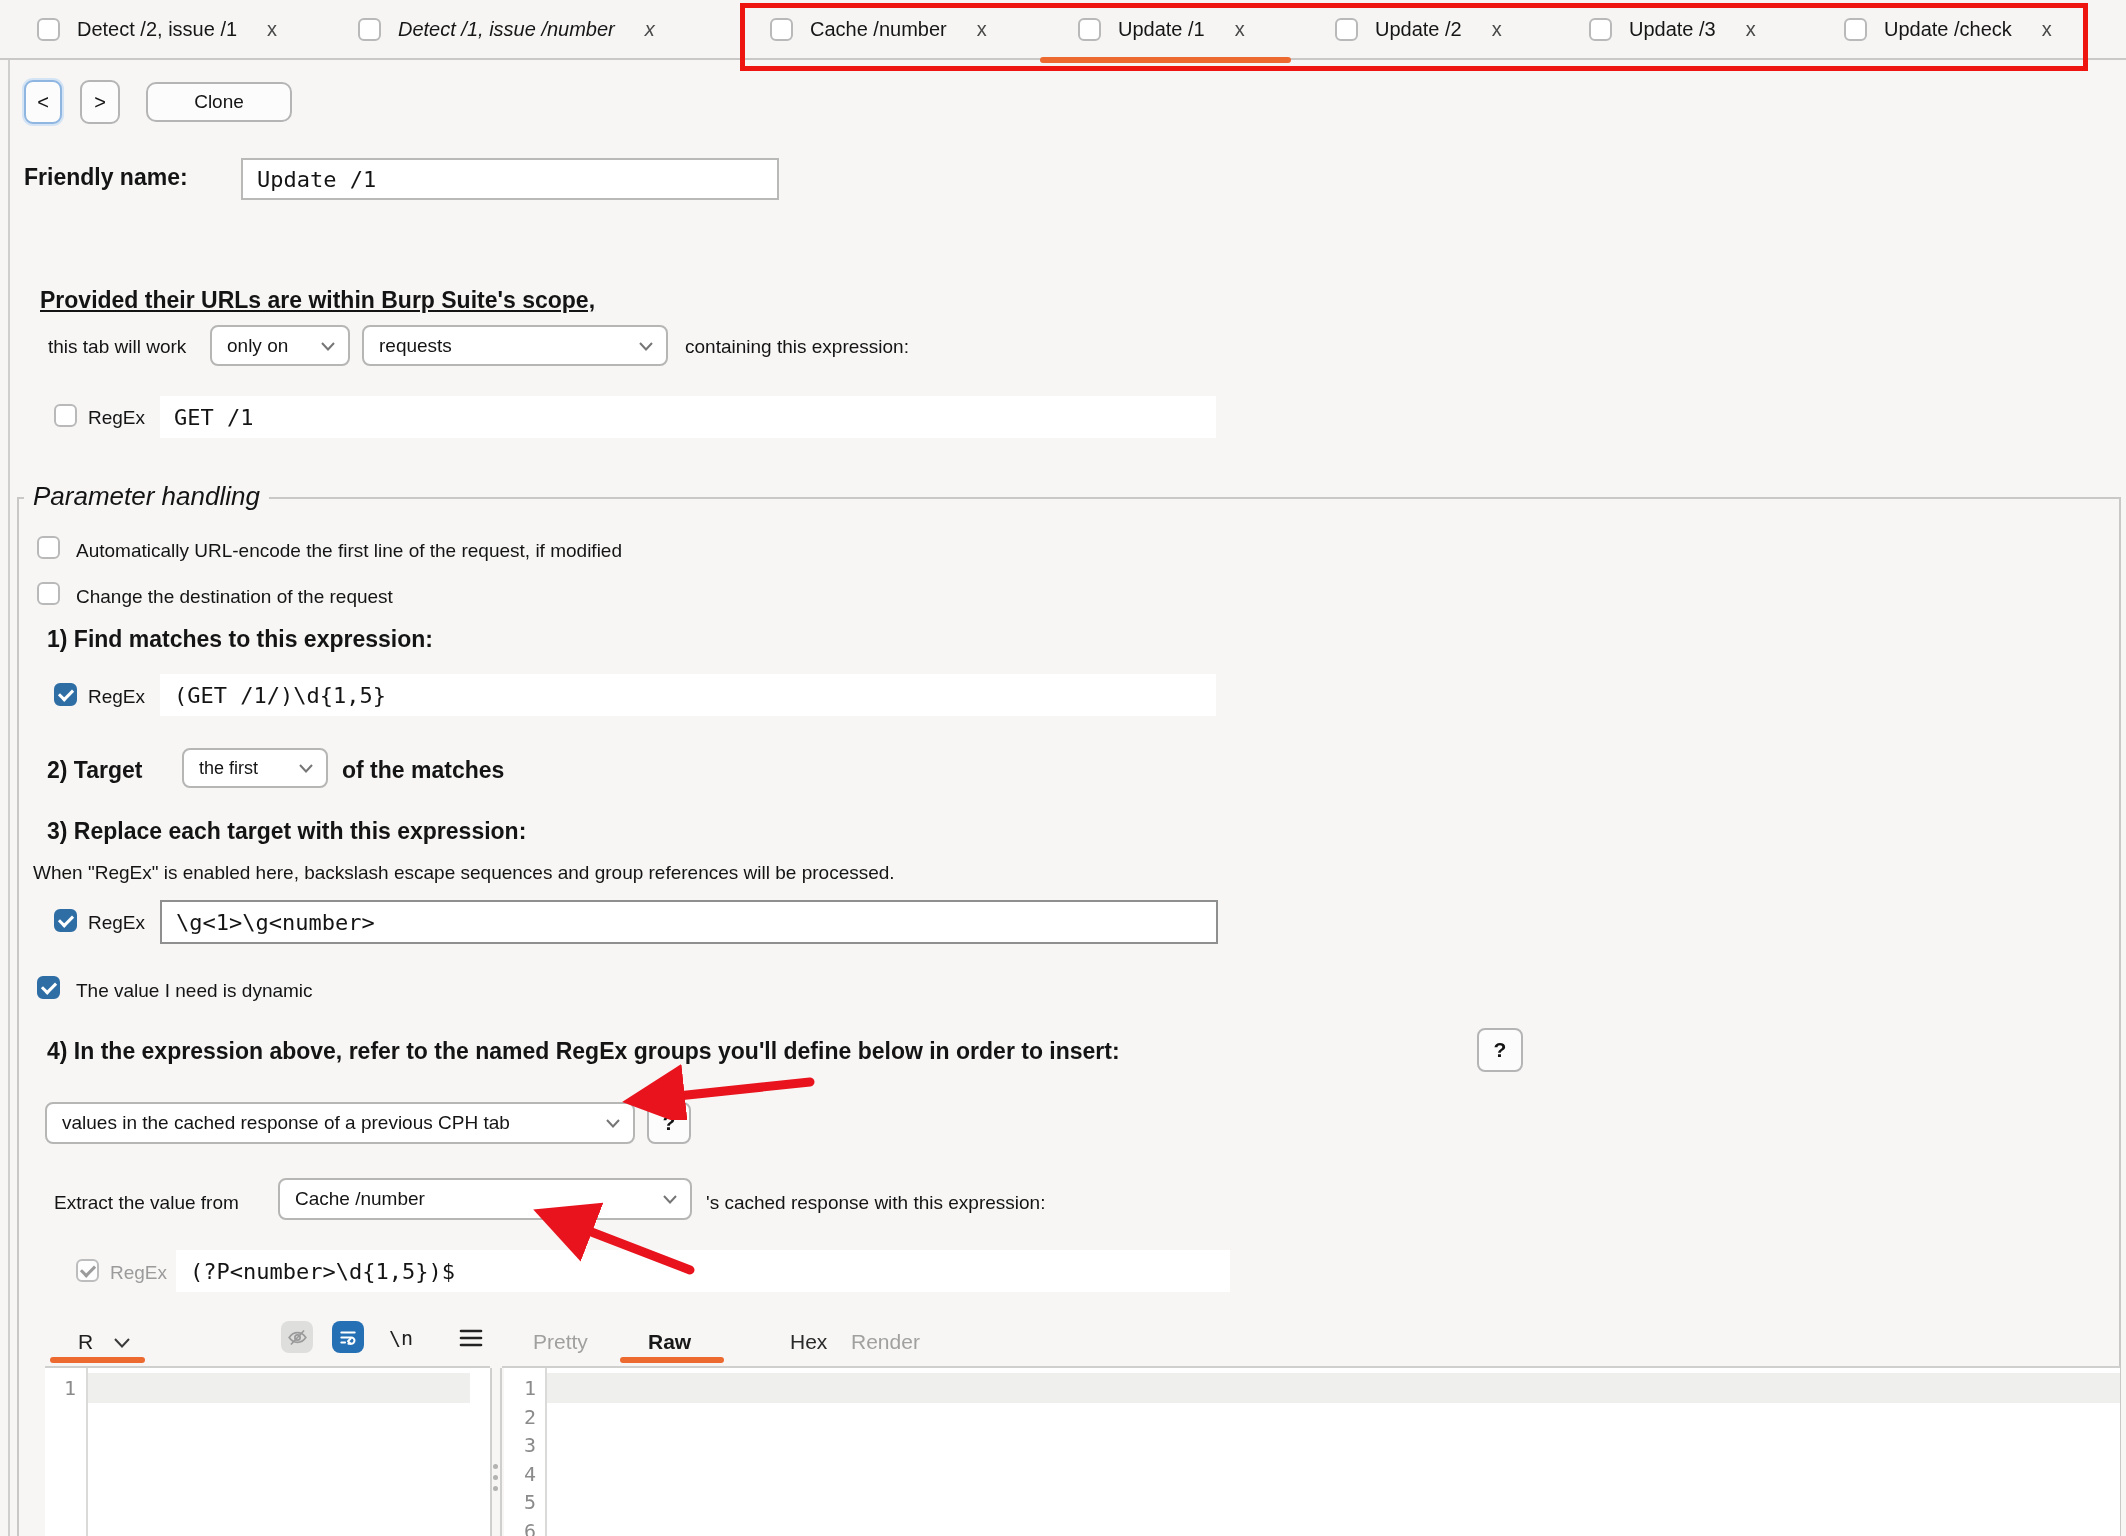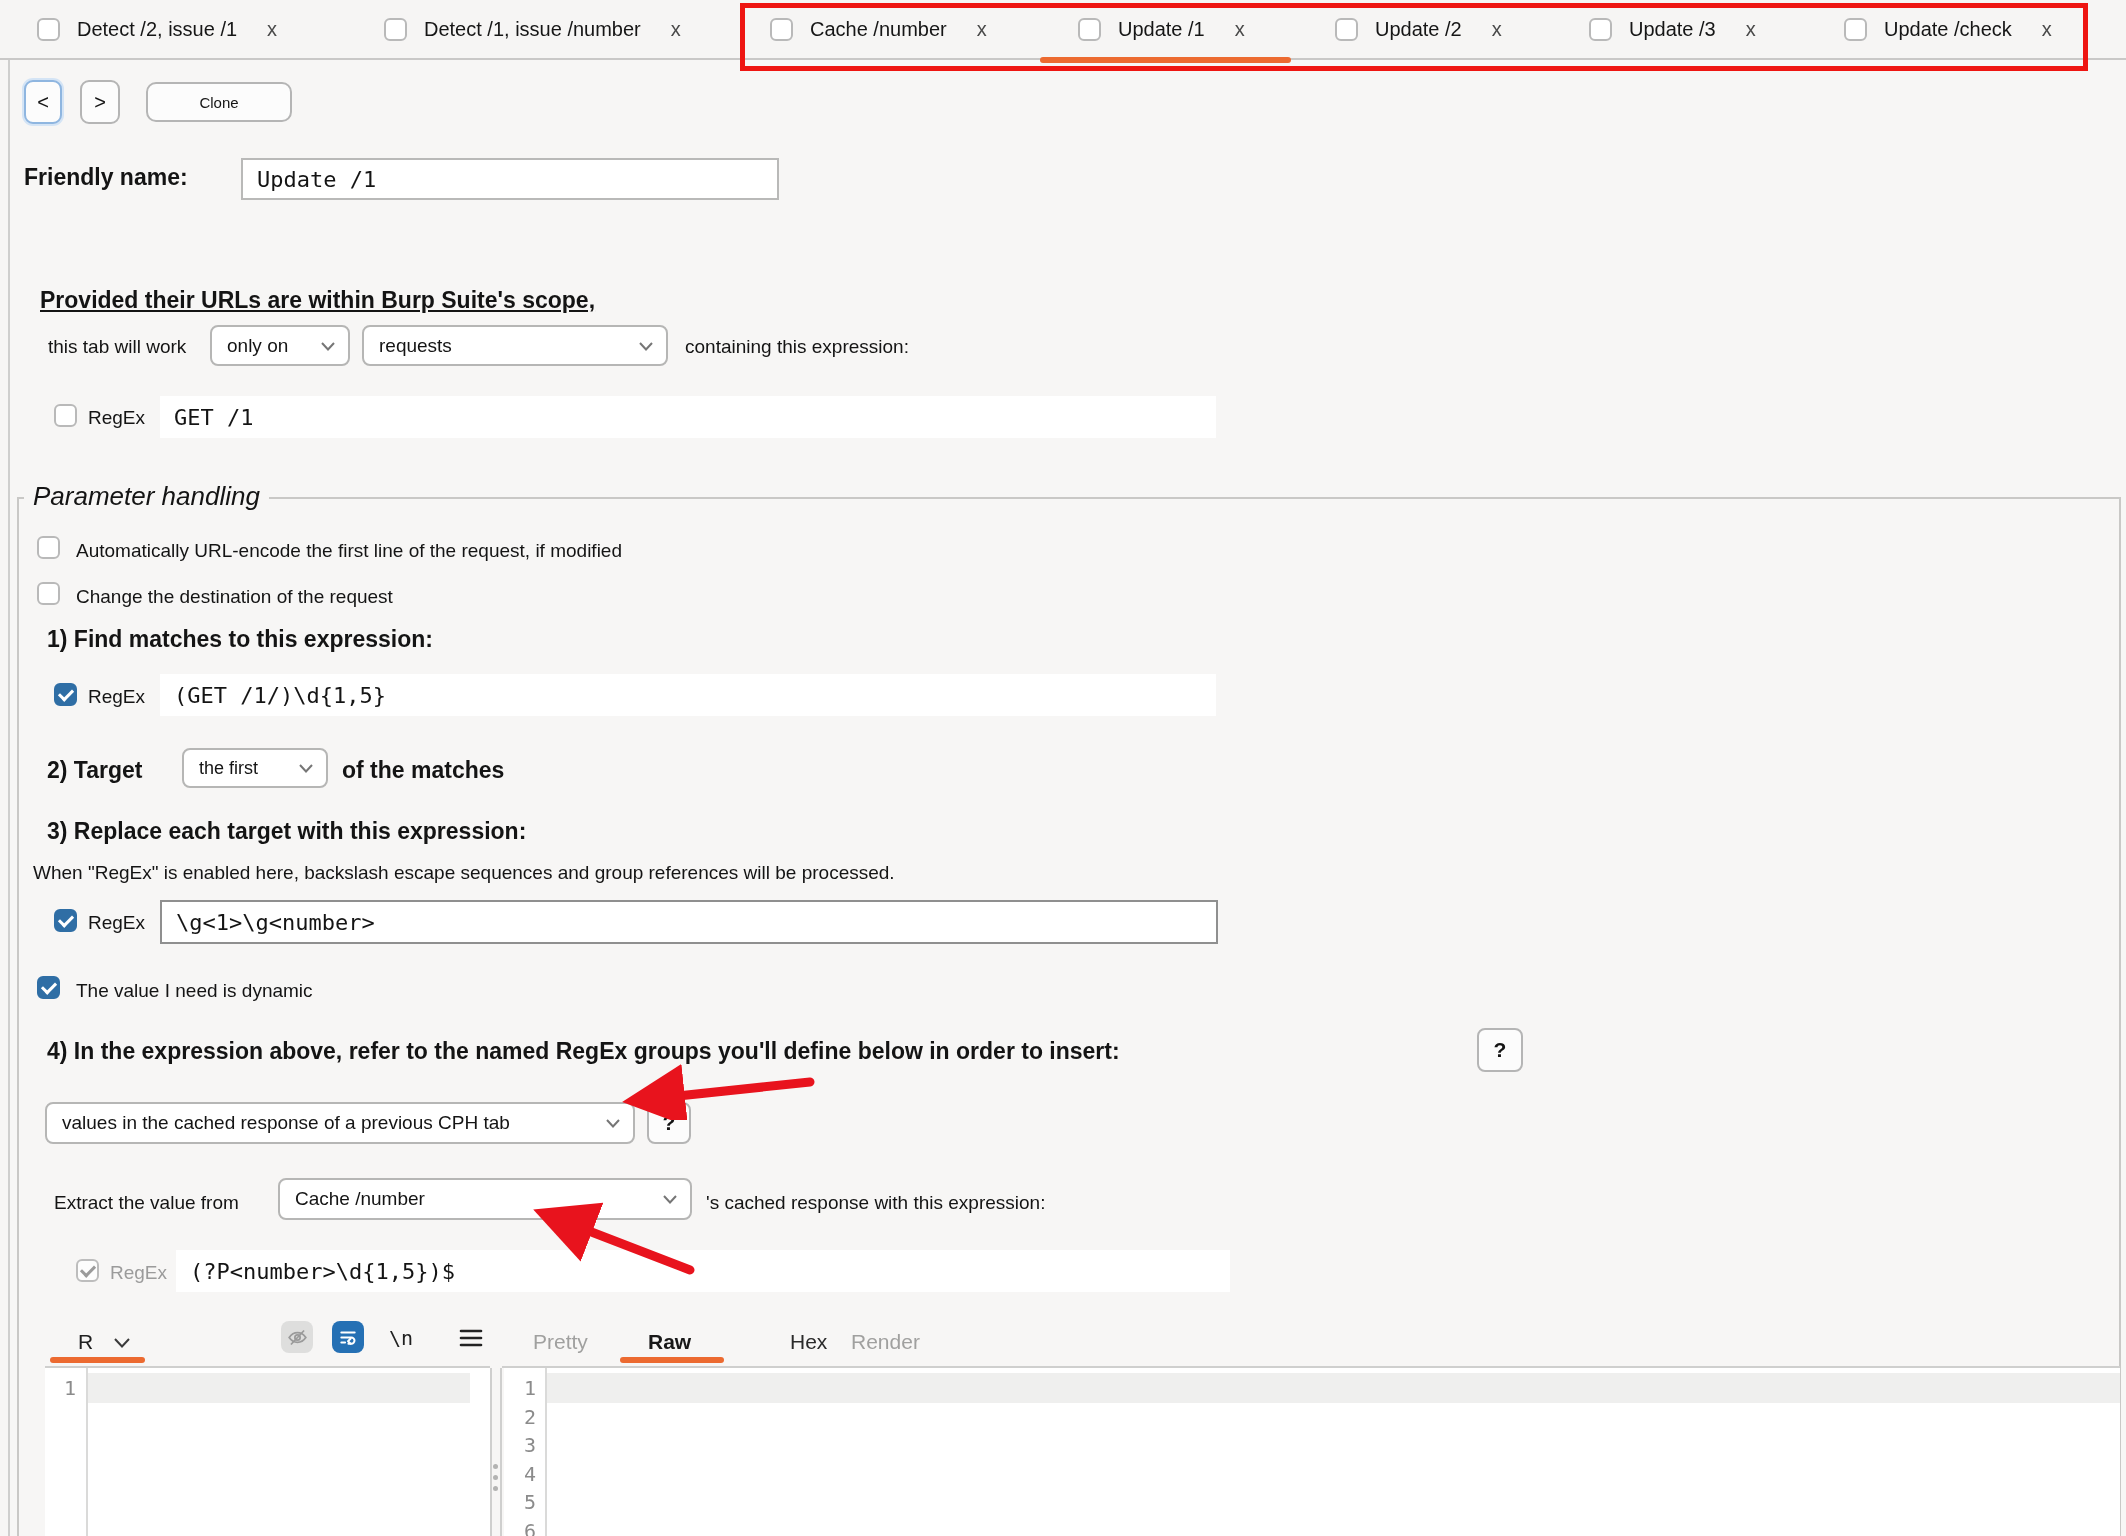--- a/index.html
+++ b/index.html
@@ -53,21 +53,21 @@
 <body>
 
 <div class="screen">
 
   <div class="tabbar">
     <div class="tab" style="left:37px;">
       <span class="cb"></span>
       <span class="lbl">Detect /2, issue /1</span>
       <span class="x">x</span>
     </div>
-    <div class="tab" style="left:384px;">
+    <div class="tab" style="left:358px;font-style:italic;">
       <span class="cb"></span>
       <span class="lbl">Detect /1, issue /number</span>
       <span class="x">x</span>
     </div>
     <div class="tab" style="left:770px;">
       <span class="cb"></span>
       <span class="lbl">Cache /number</span>
       <span class="x">x</span>
     </div>
     <div class="tab" style="left:1078px;">
@@ -95,21 +95,21 @@
   <div class="red-rect" style="left:740px;top:3px;width:1338px;height:58px;z-index:4;"></div>
 
   <div class="vline" style="left:8px;top:60px;width:2px;height:1476px;"></div>
 
   <button class="btn focus" style="left:24px;top:80px;width:38px;height:44px;">
       <span>&lt;</span>
     </button>
   <button class="btn" style="left:80px;top:80px;width:40px;height:44px;">
       <span>&gt;</span>
     </button>
-  <button class="btn" style="left:146px;top:82px;width:146px;height:40px;border-radius:10px;font-size:15px;">
+  <button class="btn" style="left:146px;top:82px;width:146px;height:40px;border-radius:10px;font-size:19px;">
       <span>Clone</span>
     </button>
 
   <div class="t b big" style="left:24px;top:164px;">Friendly name:</div>
   <div class="field" style="left:241px;top:158px;width:538px;height:42px;border:2px solid #b9b9b8;background:#fff;">
     <span>Update /1</span>
   </div>
 
   <div class="t b big" style="left:40px;top:287px;text-decoration:underline;">Provided their URLs are within Burp Suite's scope,</div>
   <div class="t" style="left:48px;top:336px;">this tab will work</div>

